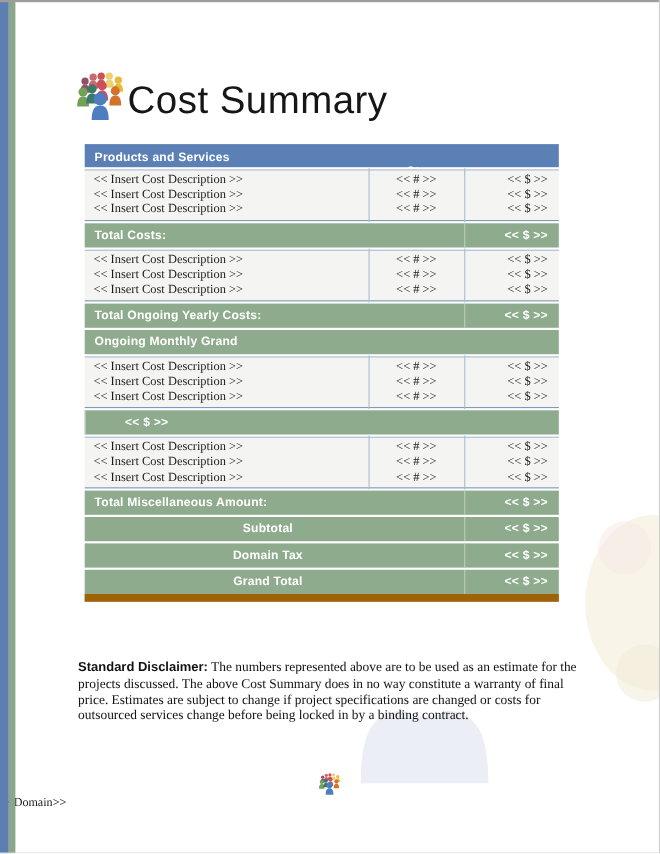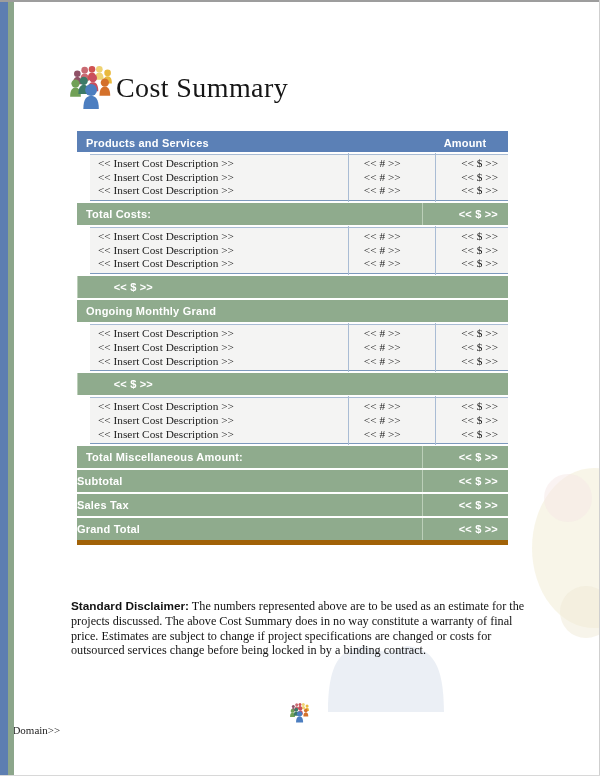--- a/index.html
+++ b/index.html
@@ -14,52 +14,52 @@
   .stripe-blue{position:absolute;left:0;top:0;width:8px;height:776px;background:#5d7eb1;z-index:5;}
   .stripe-green{position:absolute;left:8px;top:0;width:6px;height:776px;background:#8ca68b;z-index:5;}
 
   
   .watermark{position:absolute;left:0;top:0;width:600px;height:776px;z-index:0;pointer-events:none;}
 
   
   .logo{position:absolute;left:70px;top:63px;z-index:2;}
   .page-title{
     position:absolute;left:116px;top:72px;z-index:2;
-    font-family:Liberation Serif, serif;font-size:28px;letter-spacing:.4px;color:#161616;
+    font-family:Liberation Sans, sans-serif;font-size:35px;letter-spacing:.4px;color:#161616;
   }
 
   
   .cost-table{position:absolute;left:77px;top:131px;width:431px;z-index:2;
     font-size:11.3px;}
   .cost-table > * + *{margin-top:2px;}
   .t-header{display:flex;height:21px;line-height:25px;background:#5b80b6;color:#ffffff;
     font-family:"Liberation Sans",sans-serif;font-weight:bold;font-size:11px;letter-spacing:.2px;}
   .th-products{width:258px;padding-left:9px;box-sizing:border-box;text-align:left;}
   .th-qty{width:87px;text-align:center;margin-top:13px;}
   .th-amount{width:86px;text-align:center;}
 
   .item-block{background:#f4f4f3;border-top:1px solid #a9bcd4;border-bottom:1px solid #7d99bd;
     padding:2px 0;}
   .item-row{display:flex;height:13.7px;line-height:13.7px;}
   .cell-desc{width:258px;padding-left:8px;box-sizing:border-box;text-align:left;}
   .cell-qty{width:87px;text-align:center;box-sizing:border-box;}
   .cell-amt{width:86px;text-align:right;padding-right:10px;box-sizing:border-box;}
-  .vlines{position:relative;margin-left:13px;}
+  .vlines{position:relative;}
   .vlines::before,.vlines::after{content:"";position:absolute;top:-2px;bottom:-2px;width:1px;background:#a9bcd4;}
   .vlines::before{left:258px;}
   .vlines::after{left:345px;}
 
   .green-row{display:flex;height:22px;line-height:22px;background:#8fab8d;color:#ffffff;
     font-family:"Liberation Sans",sans-serif;font-weight:bold;font-size:11px;letter-spacing:.2px;}
   .g-label{flex:1;padding-left:9px;box-sizing:border-box;text-align:left;}
-  .g-label-right{flex:1;padding-right:12px;box-sizing:border-box;text-align:left;}
+  .g-label-right{flex:1;padding-right:12px;box-sizing:border-box;text-align:center;}
   .g-amount{width:86px;text-align:right;padding-right:10px;box-sizing:border-box;
     border-left:1px solid #bccfb9;}
   .g-full{flex:1;padding-left:9px;box-sizing:border-box;text-align:left;}
-  .grand{border-bottom:5px solid #a16207;}
+  .grand{border-bottom:7px solid #a16207;}
 
   
   .disclaimer{position:absolute;left:71px;top:599px;width:462px;z-index:2;
     font-family:"Liberation Serif",serif;font-size:12.2px;line-height:14.8px;color:#121212;}
   .disc-label{font-family:Liberation Sans, sans-serif;font-weight:bold;font-size:11.8px;}
 
   
   .footer{position:absolute;left:0;top:702px;width:600px;z-index:2;text-align:left;}
   .footer .flogo{display:block;margin:0 auto;}
   .footer-domain{font-family:"Liberation Serif",serif;font-size:11px;color:#1c1c1c;margin-top:1px;}
@@ -100,21 +100,20 @@
     <use href="#p" transform="translate(38,27) scale(0.9)" fill="#d4712b"></use>
     <use href="#p" transform="translate(23,38) scale(1.3)" fill="#4c7ec0"></use>
   </svg>
   <div class="page-title">Cost Summary</div>
 
   <div class="cost-table">
 
     <div class="t-header">
       <div class="th-products">Products and Services</div>
       <div class="th-qty">Qty</div>
-      <div class="th-amount">Amount</div>
     </div>
 
     <div class="item-block vlines">
       <div class="item-row">
         <div class="cell-desc">&lt;&lt; Insert Cost Description &gt;&gt;</div>
         <div class="cell-qty">&lt;&lt; # &gt;&gt;</div>
         <div class="cell-amt">&lt;&lt; $ &gt;&gt;</div>
       </div>
       <div class="item-row">
         <div class="cell-desc">&lt;&lt; Insert Cost Description &gt;&gt;</div>
@@ -146,20 +145,21 @@
         <div class="cell-amt">&lt;&lt; $ &gt;&gt;</div>
       </div>
       <div class="item-row">
         <div class="cell-desc">&lt;&lt; Insert Cost Description &gt;&gt;</div>
         <div class="cell-qty">&lt;&lt; # &gt;&gt;</div>
         <div class="cell-amt">&lt;&lt; $ &gt;&gt;</div>
       </div>
     </div>
 
     <div class="green-row">
+      <div class="g-label">Total Ongoing Yearly Costs:</div>
       <div class="g-amount">&lt;&lt; $ &gt;&gt;</div>
     </div>
 
     <div class="green-row">
       <div class="g-full">Ongoing Monthly Grand</div>
     </div>
 
     <div class="item-block vlines">
       <div class="item-row">
         <div class="cell-desc">&lt;&lt; Insert Cost Description &gt;&gt;</div>
@@ -205,21 +205,21 @@
       <div class="g-label">Total Miscellaneous Amount:</div>
       <div class="g-amount">&lt;&lt; $ &gt;&gt;</div>
     </div>
 
     <div class="green-row">
       <div class="g-label-right">Subtotal</div>
       <div class="g-amount">&lt;&lt; $ &gt;&gt;</div>
     </div>
 
     <div class="green-row">
-      <div class="g-label-right">Sales Tax</div>
+      <div class="g-label-right">Domain Tax</div>
       <div class="g-amount">&lt;&lt; $ &gt;&gt;</div>
     </div>
 
     <div class="green-row grand">
       <div class="g-label-right">Grand Total</div>
       <div class="g-amount">&lt;&lt; $ &gt;&gt;</div>
     </div>
 
   </div>
 

